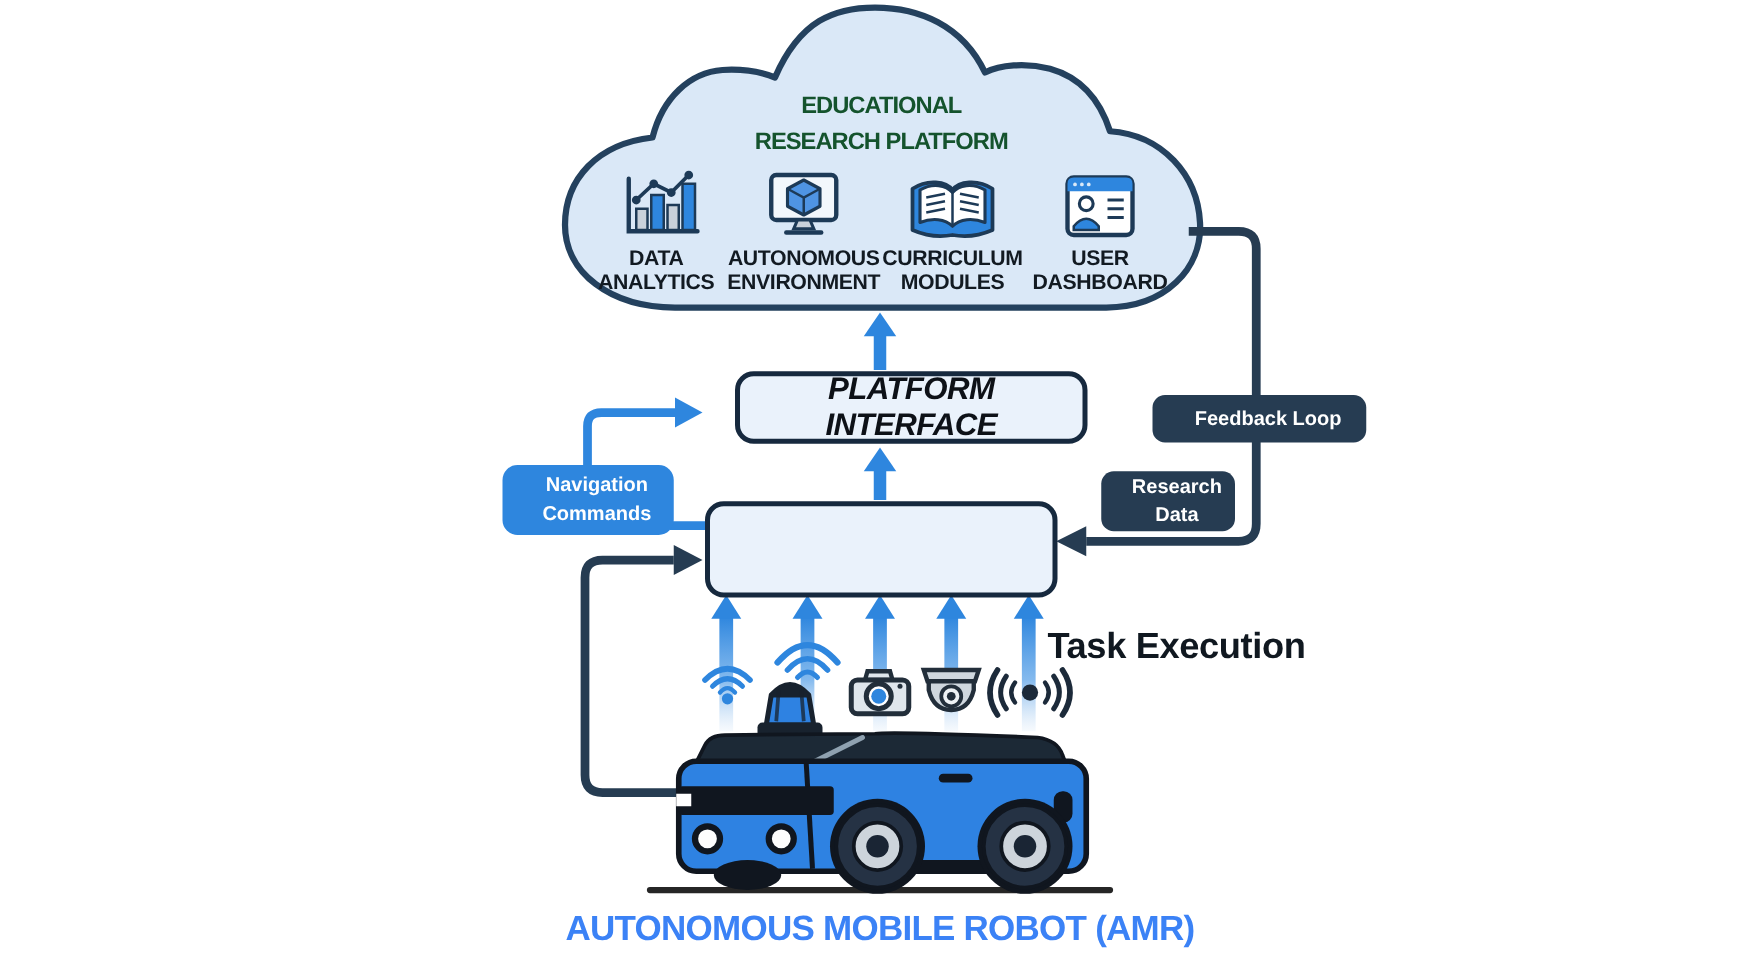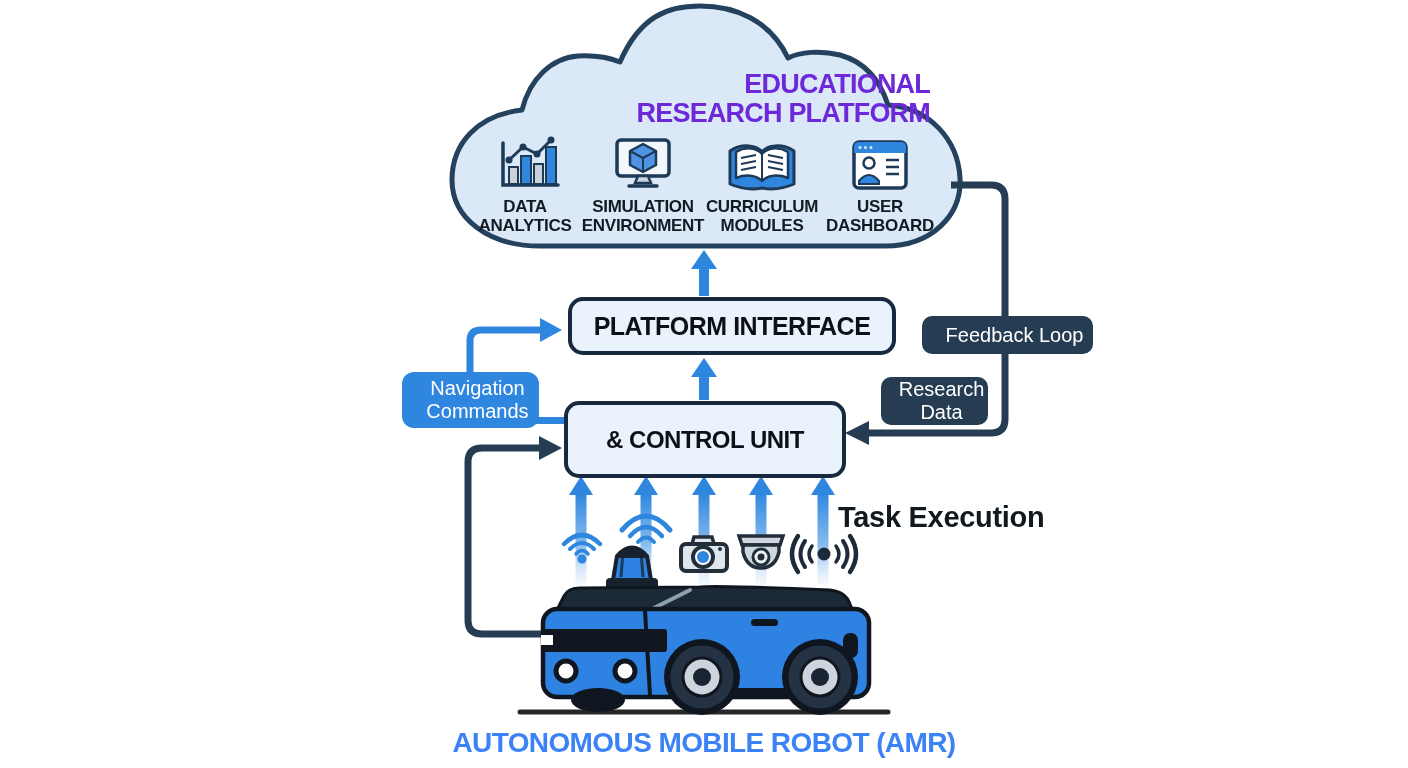--- a/index.html
+++ b/index.html
@@ -3,39 +3,39 @@
 <meta charset="utf-8">
 <style>
   html,body{margin:0;padding:0;background:#ffffff;}
   .stage{position:relative;width:1408px;height:768px;background:#ffffff;overflow:hidden;
          font-family:"Liberation Sans",sans-serif;}
   .abs{position:absolute;}
   svg{display:block;}
   .layer{position:absolute;left:0;top:0;}
 
   
-  .cloud-title{left:480px;top:70px;width:450px;text-align:right;color:#6d28d9;
-    font-size:27px;font-weight:700;line-height:29px;letter-spacing:-0.8px;}
+  .cloud-title{left:480px;top:70px;width:450px;text-align:center;color:#14532d;
+    font-size:19px;font-weight:700;line-height:29px;letter-spacing:-0.8px;}
 
   
   .mod-label{top:197px;width:132px;text-align:center;color:#121a22;
     font-size:17px;font-weight:700;line-height:19px;letter-spacing:-0.3px;}
   .mod-0{left:459px;} .mod-1{left:577px;} .mod-2{left:696px;} .mod-3{left:814px;}
 
   
   .node{background:#eaf2fb;border:4px solid #16293e;border-radius:15px;color:#0d1117;
     display:flex;flex-direction:column;align-items:center;justify-content:center;
     text-align:center;font-weight:700;letter-spacing:-0.5px;box-sizing:border-box;}
-  .node-pi{left:568px;top:297px;width:328px;height:58px;font-size:25px;}
+  .node-pi{left:588px;top:297px;width:282px;height:58px;font-size:25px;font-style:italic;}
   .node-dpu{left:564px;top:401px;width:282px;height:77px;font-size:24px;line-height:29px;}
 
   
   .chip{border-radius:10px;color:#ffffff;display:flex;flex-direction:column;
     align-items:center;justify-content:center;text-align:center;
-    font-size:20px;font-weight:400;line-height:23px;box-sizing:border-box;padding-left:14px;}
+    font-size:16px;font-weight:700;line-height:23px;box-sizing:border-box;padding-left:14px;}
   .chip-blue{background:#2e86de;}
   .chip-dark{background:#263c52;}
   .chip-nav{left:402px;top:372px;width:137px;height:56px;border-radius:12px;}
   .chip-feedback{left:922px;top:316px;width:171px;height:38px;}
   .chip-research{left:881px;top:377px;width:107px;height:48px;}
   .chip-sensor{left:393px;top:494px;width:141px;height:37px;}
 
   .task-exec{left:838px;top:501px;color:#101820;font-size:29px;font-weight:700;letter-spacing:-0.3px;}
 
   .amr-caption{left:0;top:727px;width:1408px;text-align:center;color:#3b82f6;
@@ -225,37 +225,36 @@
   <div class="abs cloud-title">
     <div>EDUCATIONAL</div>
     <div>RESEARCH PLATFORM</div>
   </div>
 
   <div class="abs mod-label mod-0">
     <div>DATA</div>
     <div>ANALYTICS</div>
   </div>
   <div class="abs mod-label mod-1">
-    <div>SIMULATION</div>
+    <div>AUTONOMOUS</div>
     <div>ENVIRONMENT</div>
   </div>
   <div class="abs mod-label mod-2">
     <div>CURRICULUM</div>
     <div>MODULES</div>
   </div>
   <div class="abs mod-label mod-3">
     <div>USER</div>
     <div>DASHBOARD</div>
   </div>
 
   <div class="abs node node-pi">
     <span>PLATFORM INTERFACE</span>
   </div>
   <div class="abs node node-dpu">
-    <span>&amp; CONTROL UNIT</span>
   </div>
 
   <div class="abs chip chip-blue chip-nav">
     <span>Navigation</span>
     <span>Commands</span>
   </div>
   <div class="abs chip chip-dark chip-feedback">
     <span>Feedback Loop</span>
   </div>
   <div class="abs chip chip-dark chip-research">

